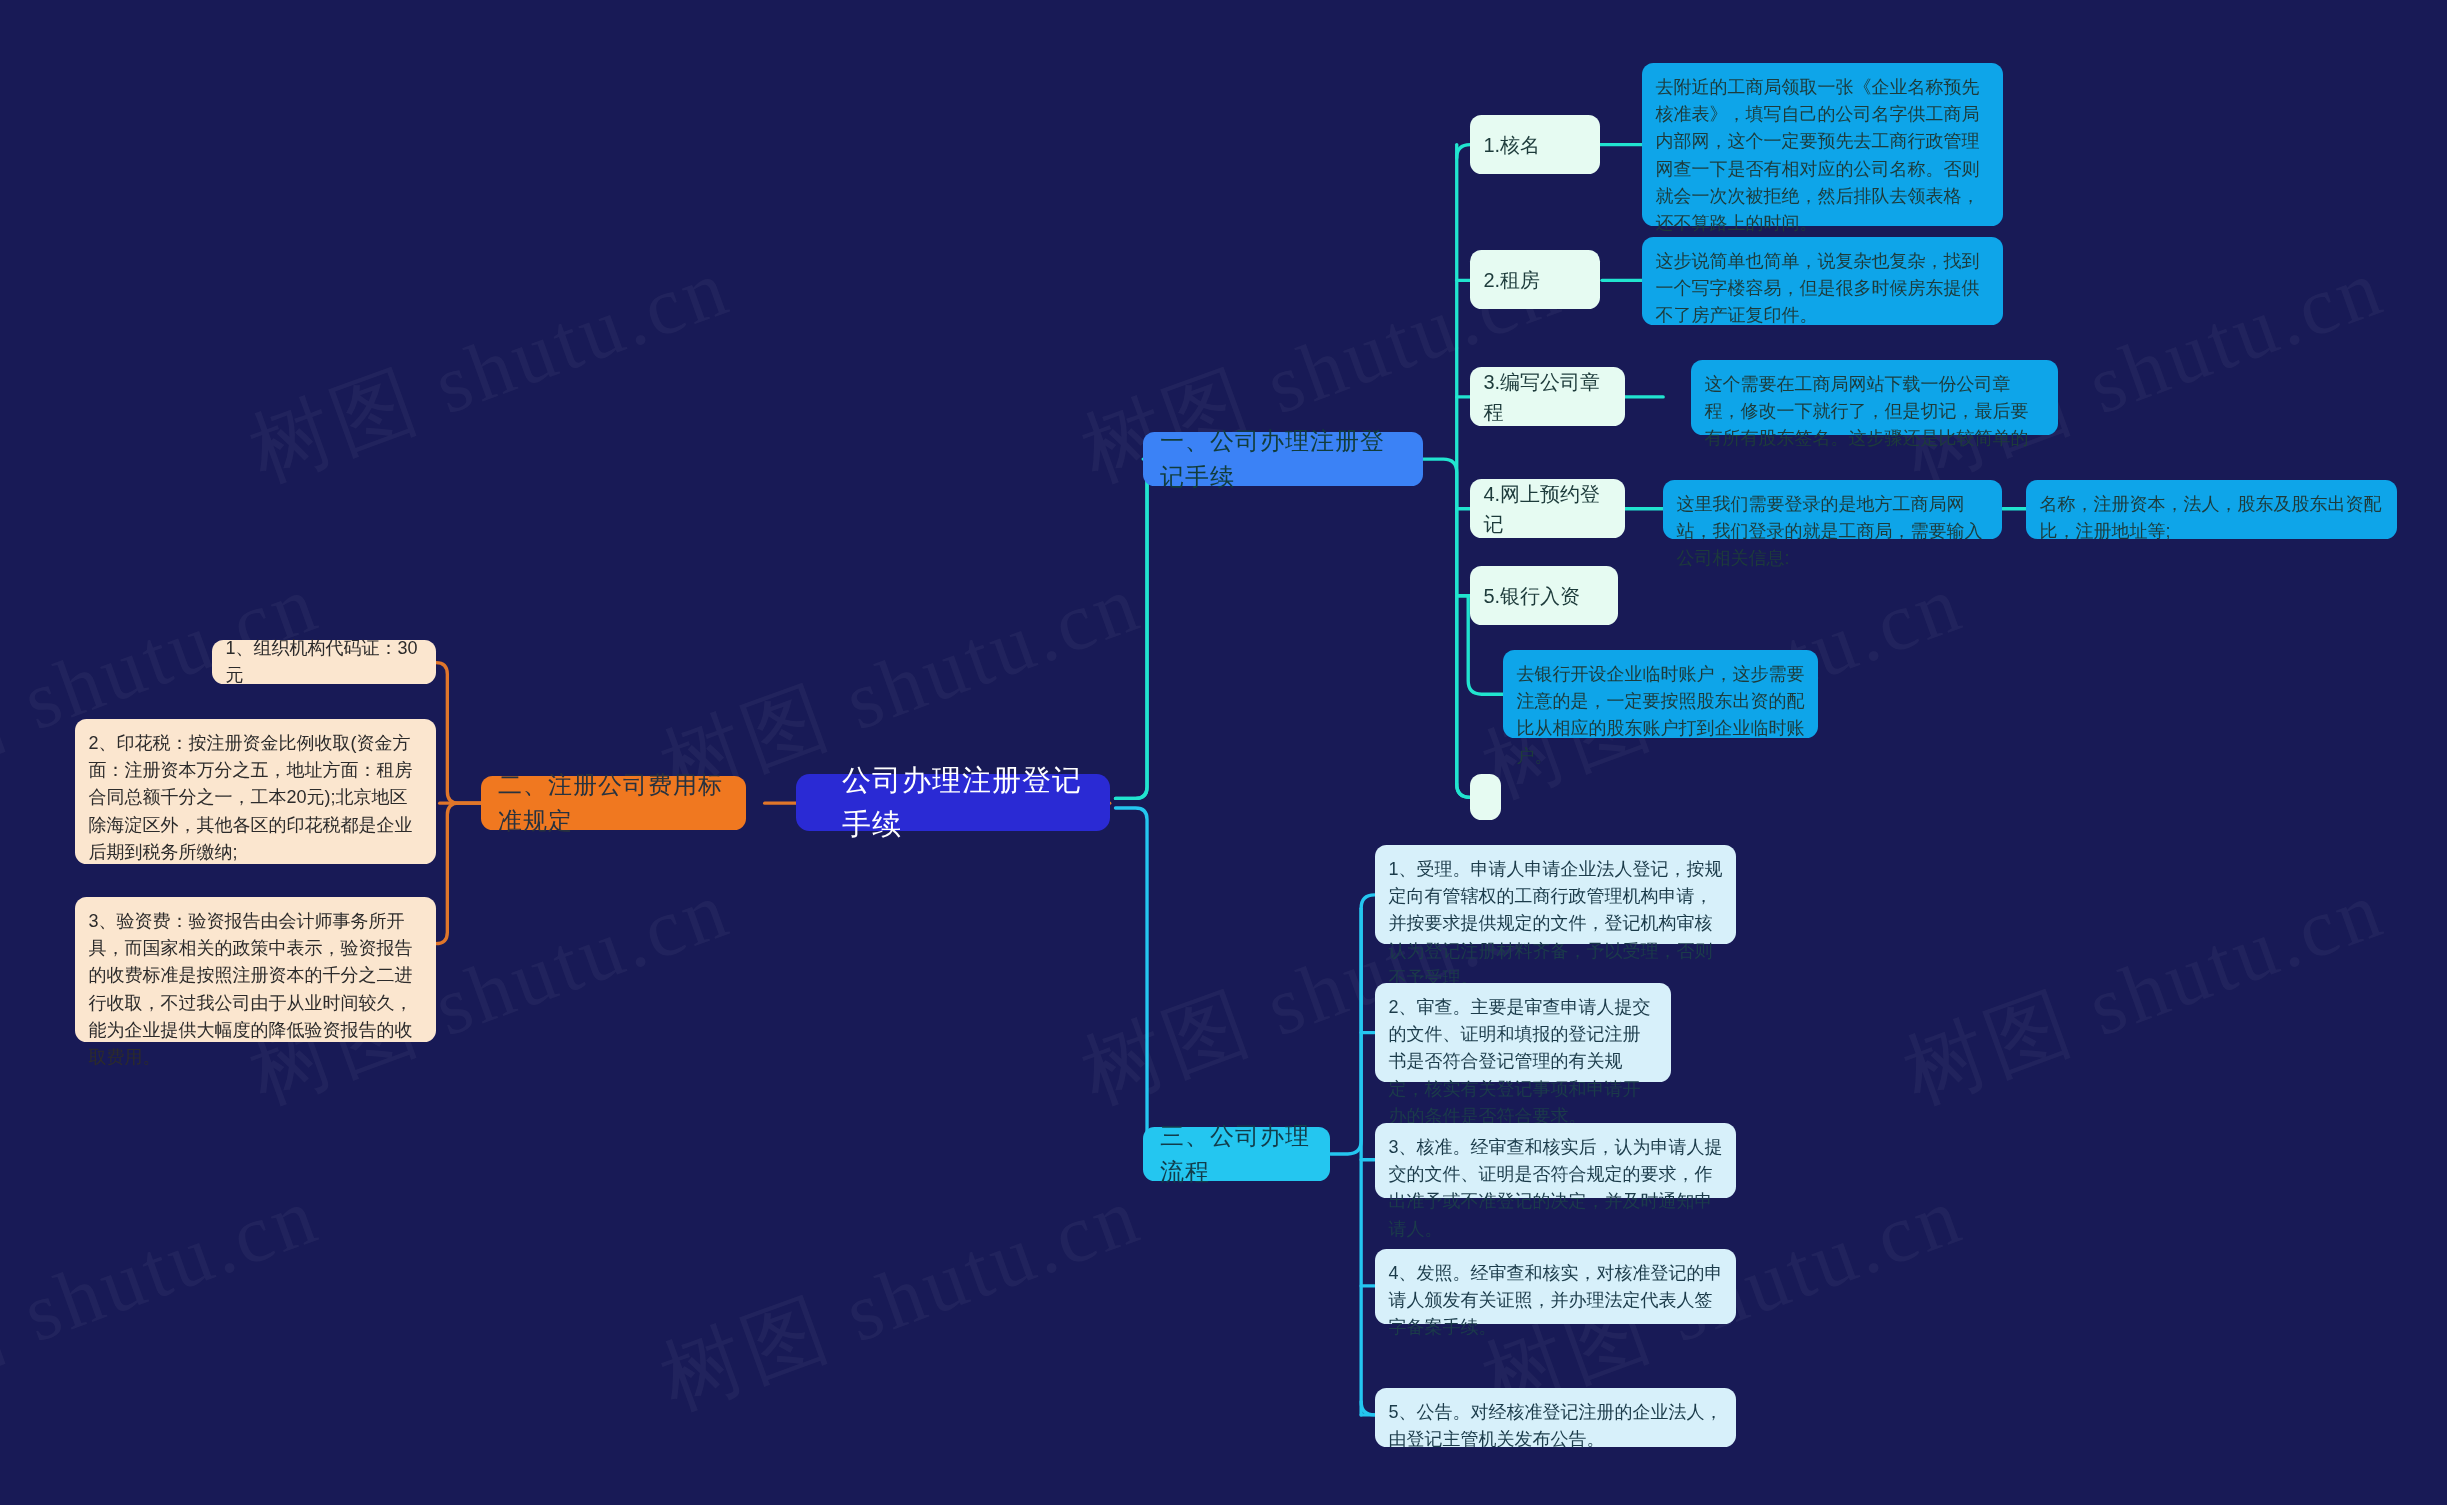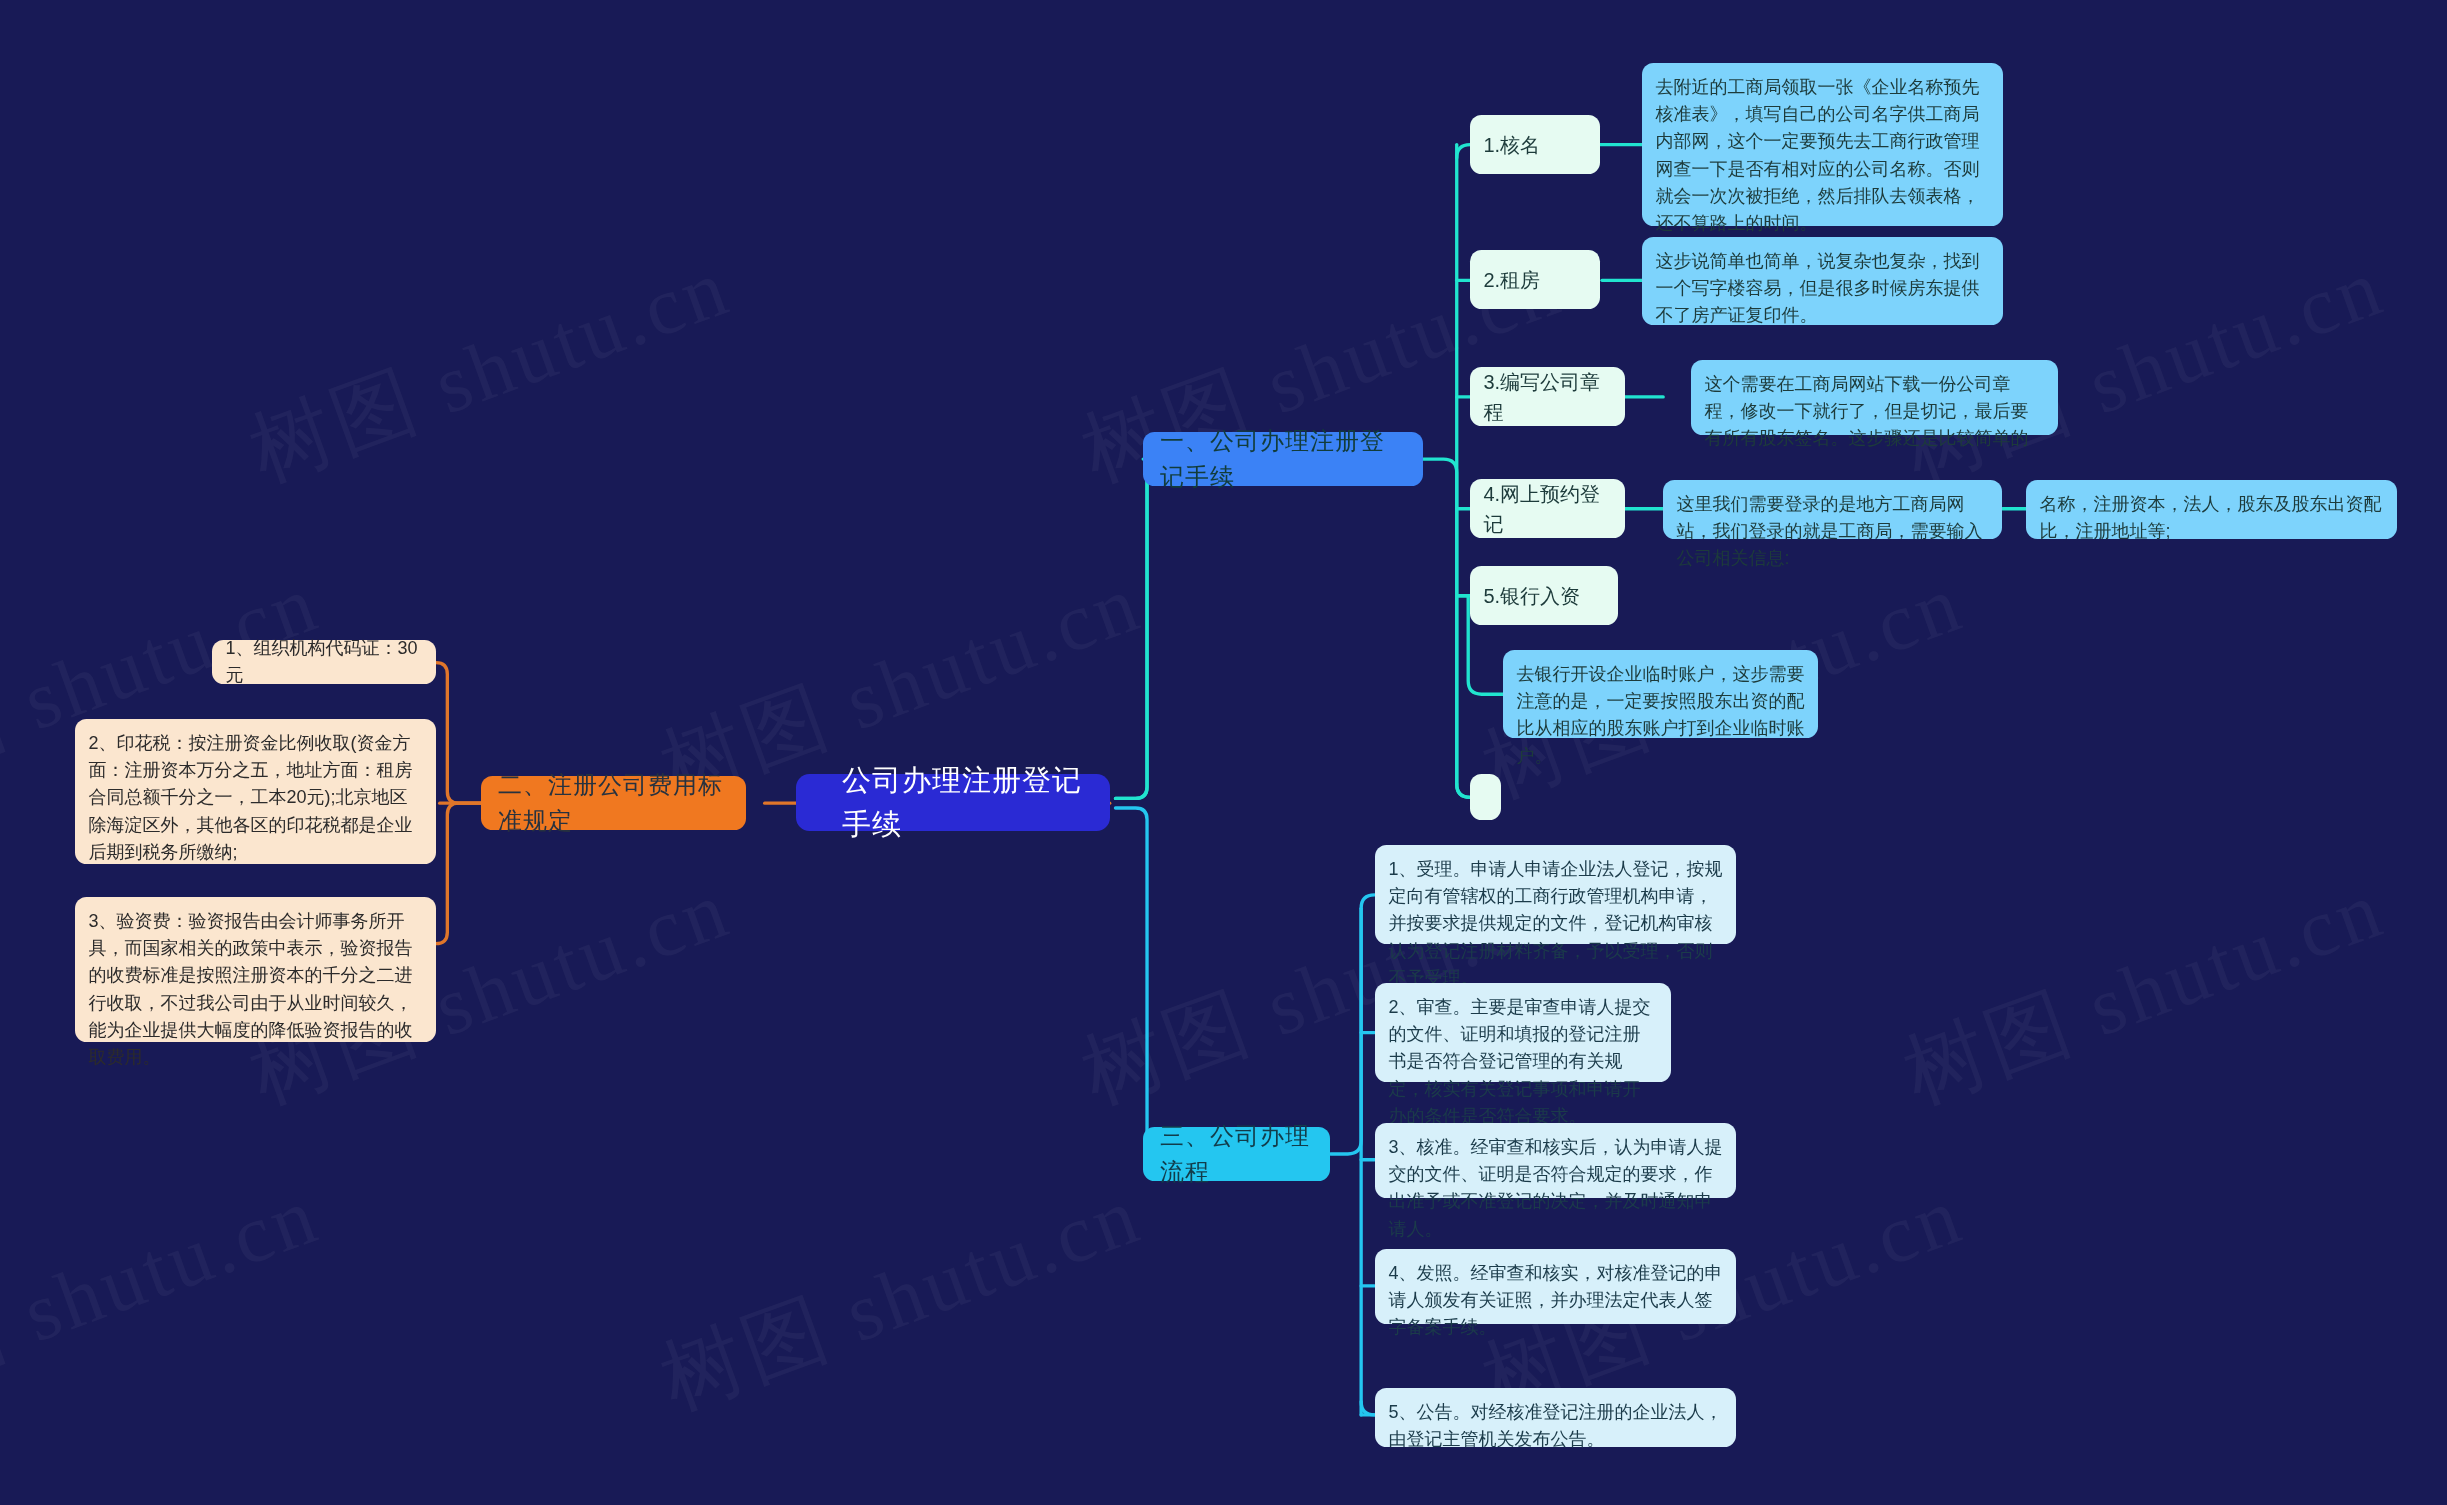--- a/index.html
+++ b/index.html
@@ -64,21 +64,21 @@
     background:#e6fbf2;
     color:#1d3b3b;
     font-size:20px;
     padding:9.6px 13.4px;
     border-radius:11.5px;
   }
   .sub-green.empty{padding:0;}
 
   
   .leaf-green{
-    background:#7dd3fc;
+    background:#0ea5e9;
     color:#1d3b3b;
     font-size:18px;
     padding:10.5px 13.4px;
     border-radius:11.5px;
     align-items:flex-start;
     line-height:1.52;
   }
   .leaf-orange{
     background:#fbe6cf;
     color:#2c2b2b;

